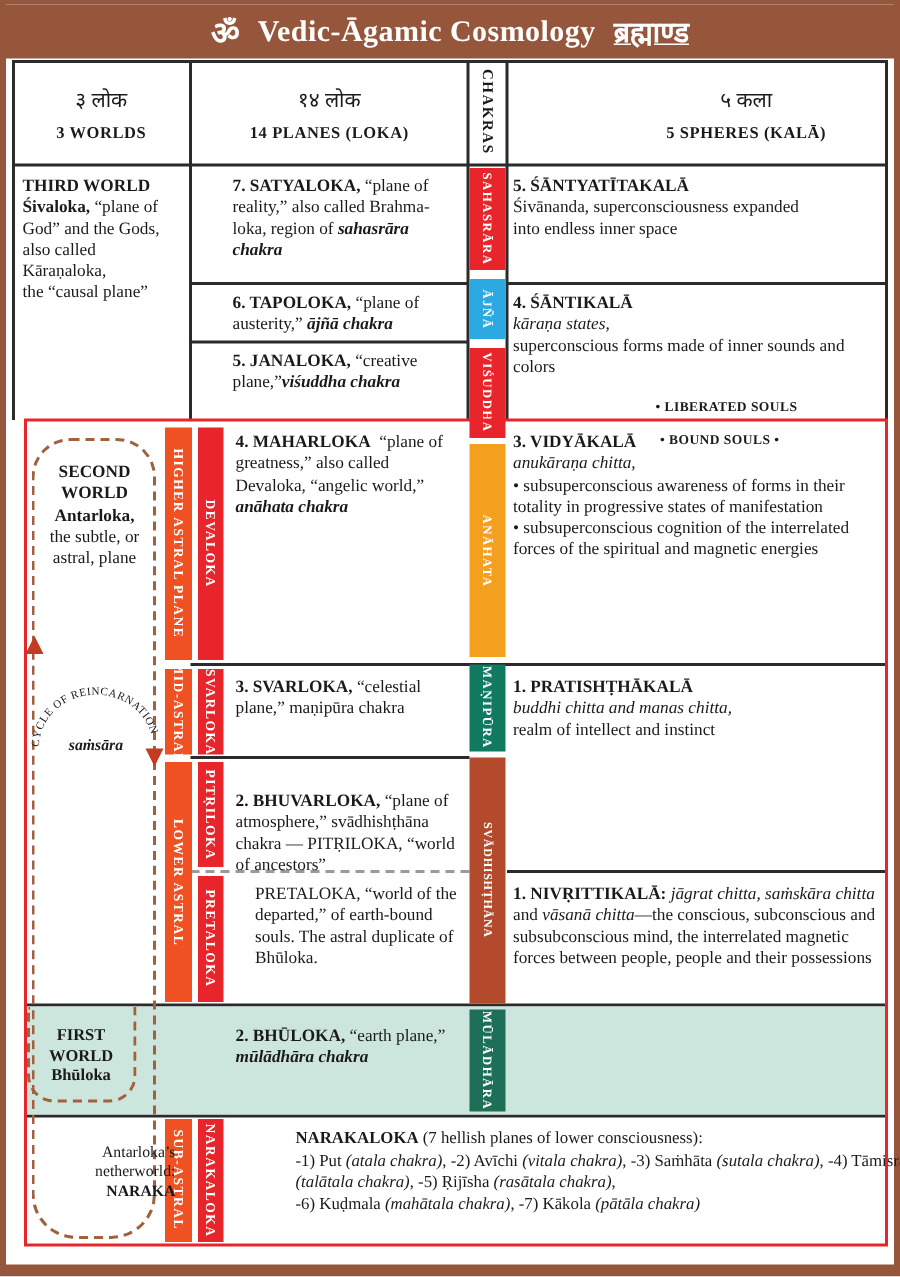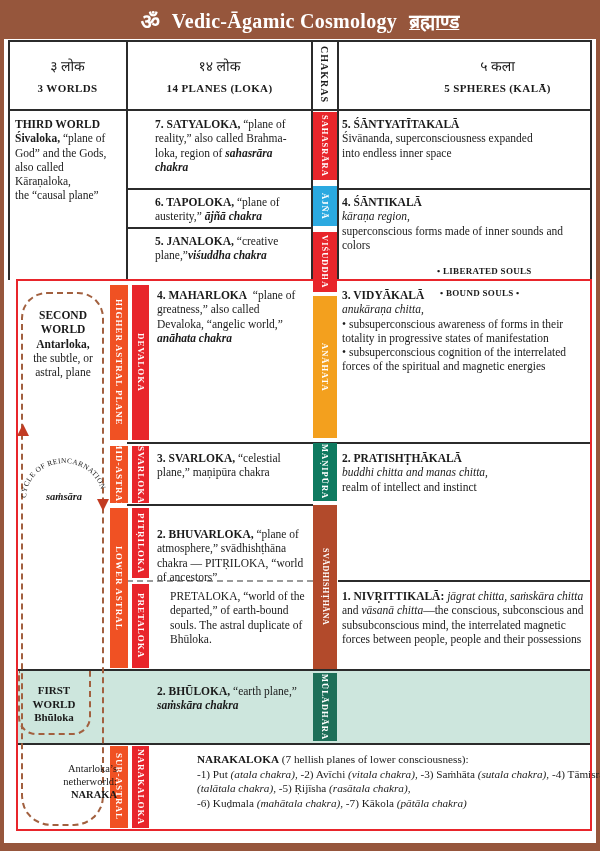--- a/index.html
+++ b/index.html
@@ -117,37 +117,37 @@
 </span><span class="r-b">NARAKA</span></div>
 
 <div class="cell" style="left:155px;top:117px;width:150px;"><span class="r-b">7. SATYALOKA,</span><span> “plane of reality,” also called Brahma­loka, region of </span><span class="r-b r-i">sahasrāra chakra</span></div>
 <div class="cell" style="left:155px;top:195px;width:150px;"><span class="r-b">6. TAPOLOKA,</span><span> “plane of austerity,” </span><span class="r-b r-i">ājñā chakra</span></div>
 <div class="cell" style="left:155px;top:234px;width:150px;"><span class="r-b">5. JANALOKA,</span><span> “creative plane,”</span><span class="r-b r-i">viśuddha chakra</span></div>
 <div class="cell" style="left:157px;top:288px;width:150px;"><span class="r-b">4. MAHARLOKA</span><span>  “plane of greatness,” also called Devaloka, “angelic world,” </span><span class="r-b r-i">anāhata chakra</span></div>
 <div class="cell" style="left:157px;top:451px;width:148px;"><span class="r-b">3. SVARLOKA,</span><span> “celestial plane,” maṇipūra chakra</span></div>
 <div class="cell" style="left:157px;top:511px;width:150px;margin-top:16px;"><span class="r-b">2. BHUVARLOKA,</span><span> “plane of atmosphere,” svādhishṭhāna chakra — PITṚILOKA, “world of ancestors”</span></div>
 <div class="cell" style="left:170px;top:589px;width:138px;"><span>PRETALOKA, “world of the departed,” of earth-bound souls. The astral duplicate of Bhūloka.</span></div>
 <div class="cell" style="left:157px;top:684px;width:150px;z-index:3;"><span class="r-b">2. BHŪLOKA,</span><span> “earth plane,”
-</span><span class="r-b r-i">saṁskāra chakra</span></div>
+</span><span class="r-b r-i">mūlādhāra chakra</span></div>
 <div class="cell" style="left:153px;top:752px;width:432px;font-size:11.2px;line-height:1.3;margin-left:44px;"><span class="r-b">NARAKALOKA</span><span> (7 hellish planes of lower consciousness):
 -1) Put </span><span class="r-i">(atala chakra)</span><span>, -2) Avīchi </span><span class="r-i">(vitala chakra)</span><span>, -3) Saṁhāta </span><span class="r-i">(sutala chakra)</span><span>, -4) Tāmisra </span><span class="r-i">(talātala chakra)</span><span>, -5) Ṛijīsha </span><span class="r-i">(rasātala chakra)</span><span>,
 -6) Kuḍmala </span><span class="r-i">(mahātala chakra)</span><span>, -7) Kākola </span><span class="r-i">(pātāla chakra)</span></div>
 
 <div class="cell" style="left:342px;top:117px;width:205px;"><span class="r-b">5. ŚĀNTYATĪTAKALĀ</span><span>
 Śivānanda, superconsciousness expanded into endless inner space</span></div>
 <div class="cell" style="left:342px;top:195px;width:225px;"><span class="r-b">4. ŚĀNTIKALĀ</span><span>
-</span><span class="r-i">kāraṇa region,</span><span>
+</span><span class="r-i">kāraṇa states,</span><span>
 superconscious forms made of inner sounds and colors</span></div>
 <div class="souls" style="left:437px;top:266px;">• LIBERATED SOULS</div>
 <div class="souls" style="left:440px;top:288px;">• BOUND SOULS •</div>
 <div class="cell" style="left:342px;top:288px;width:240px;"><span class="r-b">3. VIDYĀKALĀ</span><span>
 </span><span class="r-i">anukāraṇa chitta,</span><span>
 • subsuperconscious awareness of forms in their totality in progres­sive states of manifestation
 • subsuperconscious cognition of the interrelated forces of the spiri­tual and magnetic energies</span></div>
-<div class="cell" style="left:342px;top:451px;width:240px;"><span class="r-b">2. PRATISHṬHĀKALĀ</span><span>
+<div class="cell" style="left:342px;top:451px;width:240px;"><span class="r-b">1. PRATISHṬHĀKALĀ</span><span>
 </span><span class="r-i">buddhi chitta and manas chitta,</span><span>
 realm of intellect and instinct</span></div>
 <div class="cell" style="left:342px;top:589px;width:245px;"><span class="r-b">1. NIVṚITTIKALĀ:</span><span> </span><span class="r-i">jāgrat chitta, saṁskāra chitta</span><span> and </span><span class="r-i">vāsanā chitta</span><span>—the conscious, subconscious and subsubconscious mind, the interrelated magnetic forces between people, people and their possessions</span></div>
 
 <div class="strip astral" style="top:285px;height:155px;">
   <span>HIGHER ASTRAL PLANE</span>
   </div>
 <div class="strip astral" style="top:446px;height:57px;">
   <span>MID-ASTRAL</span>
   </div>

